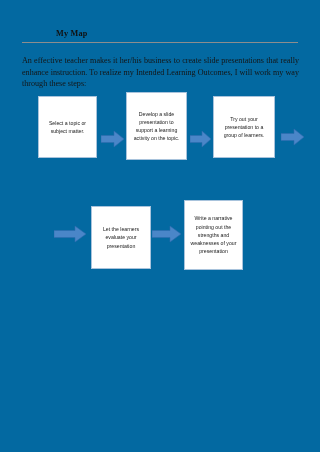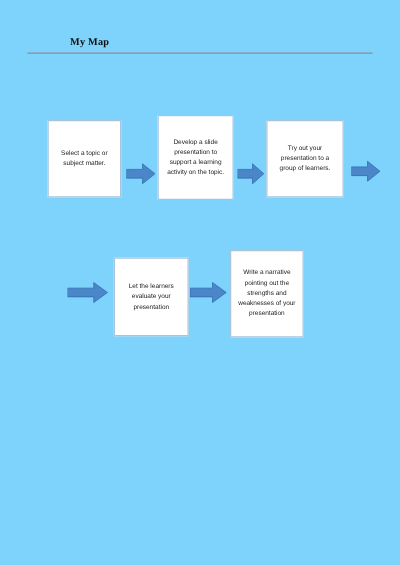--- a/index.html
+++ b/index.html
@@ -12,21 +12,21 @@
     height: 452px;
     position: relative;
     overflow: hidden;
     font-family: "Liberation Serif", serif;
     color: #1a1a1a;
   }
 
   .page {
     position: absolute;
     inset: 0;
-    background: #7dd3fc;
+    background: #0369a1;
     padding-left: 32px;
   }
 
   
   .doc-title {
     position: absolute;
     left: 56px;
     top: 30px;
     font-family: "Liberation Serif", serif;
     font-weight: bold;
@@ -98,20 +98,21 @@
 </style>
 </head>
 <body>
 
 <div class="page">
 
   <div class="doc-title">My Map</div>
 
   <div class="title-rule"></div>
 
+  <p class="body-par">An effective teacher makes it her/his business to create slide presentations that really enhance instruction. To realize my Intended Learning Outcomes, I will work my way through these steps:</p>
 
   <div class="flow-box box-1">
     <span>Select a topic or subject matter.</span>
   </div>
 
   <div class="arrow arrow-1">
     <svg viewBox="0 0 24 18" width="24" height="18">
       <polygon points="0,5.5 13,5.5 13,1 23,9 13,17 13,12.5 0,12.5" fill="#4a86c8" stroke="#2f6cae" stroke-width="0.6"></polygon>
     </svg>
   </div>

